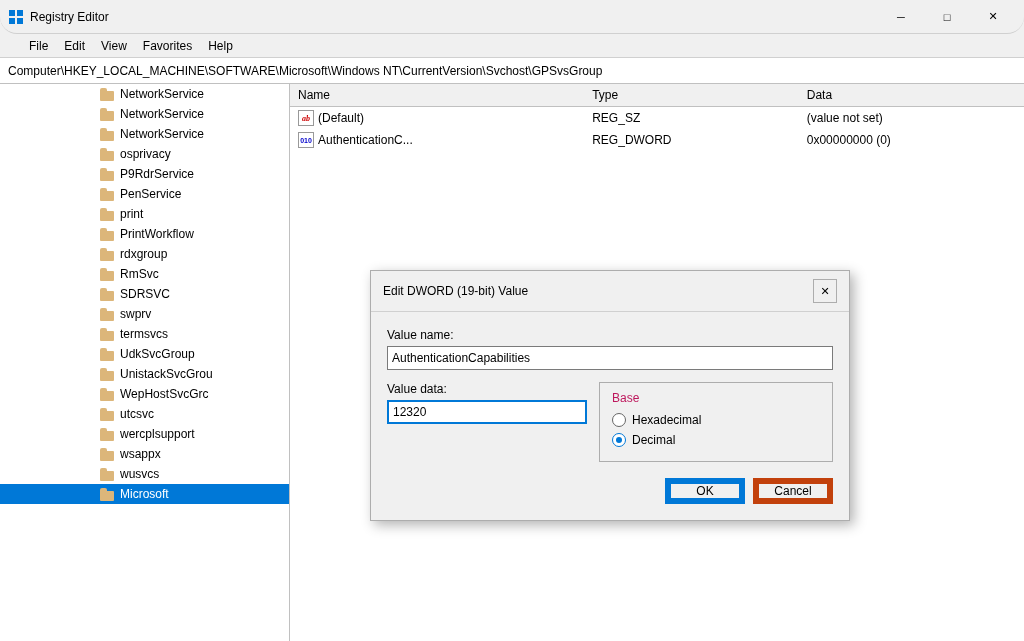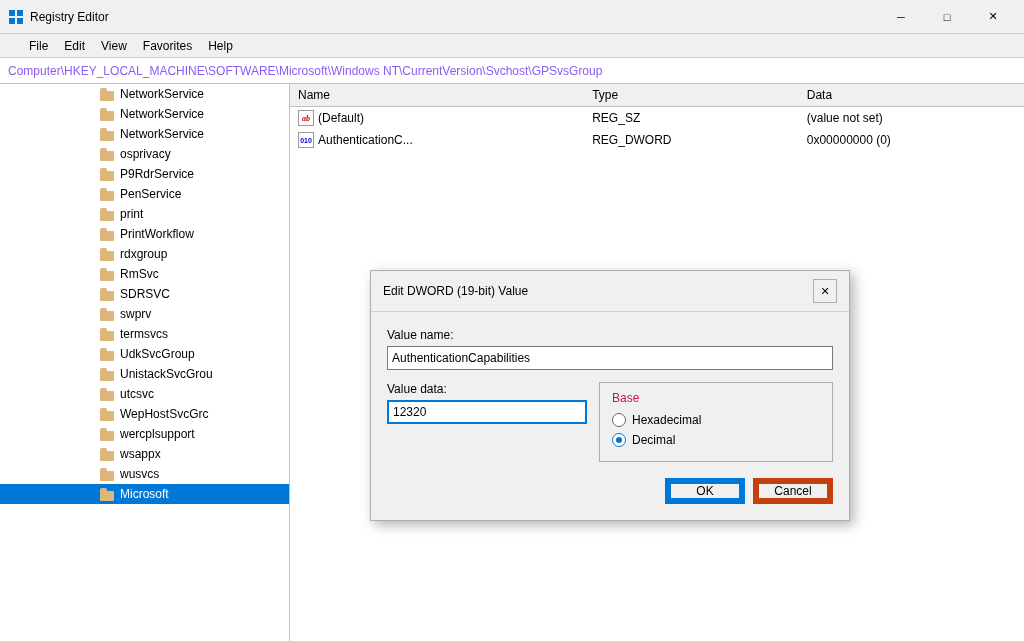--- a/index.html
+++ b/index.html
@@ -15,20 +15,21 @@
 
     
     .title-bar {
       display: flex;
       align-items: center;
       justify-content: space-between;
       background: #f0f0f0;
       height: 34px;
       padding: 0 8px;
       border-bottom: 1px solid #d0d0d0;
+      border-radius: 17px;
     }
     .title-bar-left {
       display: flex;
       align-items: center;
       gap: 6px;
     }
     .app-icon {
       width: 16px;
       height: 16px;
     }
@@ -69,21 +70,21 @@
 
     
     .address-bar {
       height: 26px;
       display: flex;
       align-items: center;
       padding: 2px 8px;
       background: #fff;
       border-bottom: 1px solid #c0c0c0;
       font-size: 12px;
-      color: #8b5cf6;
+      color: #000000;
     }
 
     
     .main-content {
       display: flex;
       height: calc(641px - 34px - 24px - 26px);
       background: #fff;
     }
 
     
@@ -413,25 +414,25 @@
       <div class="tree-item">
         <span class="folder-icon"></span>
         <span>UdkSvcGroup</span>
       </div>
       <div class="tree-item">
         <span class="folder-icon"></span>
         <span>UnistackSvcGrou</span>
       </div>
       <div class="tree-item">
         <span class="folder-icon"></span>
+        <span>WepHostSvcGrc</span>
+      </div>
+      <div class="tree-item">
+        <span class="folder-icon"></span>
         <span>utcsvc</span>
-      </div>
-      <div class="tree-item">
-        <span class="folder-icon"></span>
-        <span>WepHostSvcGrc</span>
       </div>
       <div class="tree-item">
         <span class="folder-icon"></span>
         <span>wercplsupport</span>
       </div>
       <div class="tree-item">
         <span class="folder-icon"></span>
         <span>wsappx</span>
       </div>
       <div class="tree-item">

